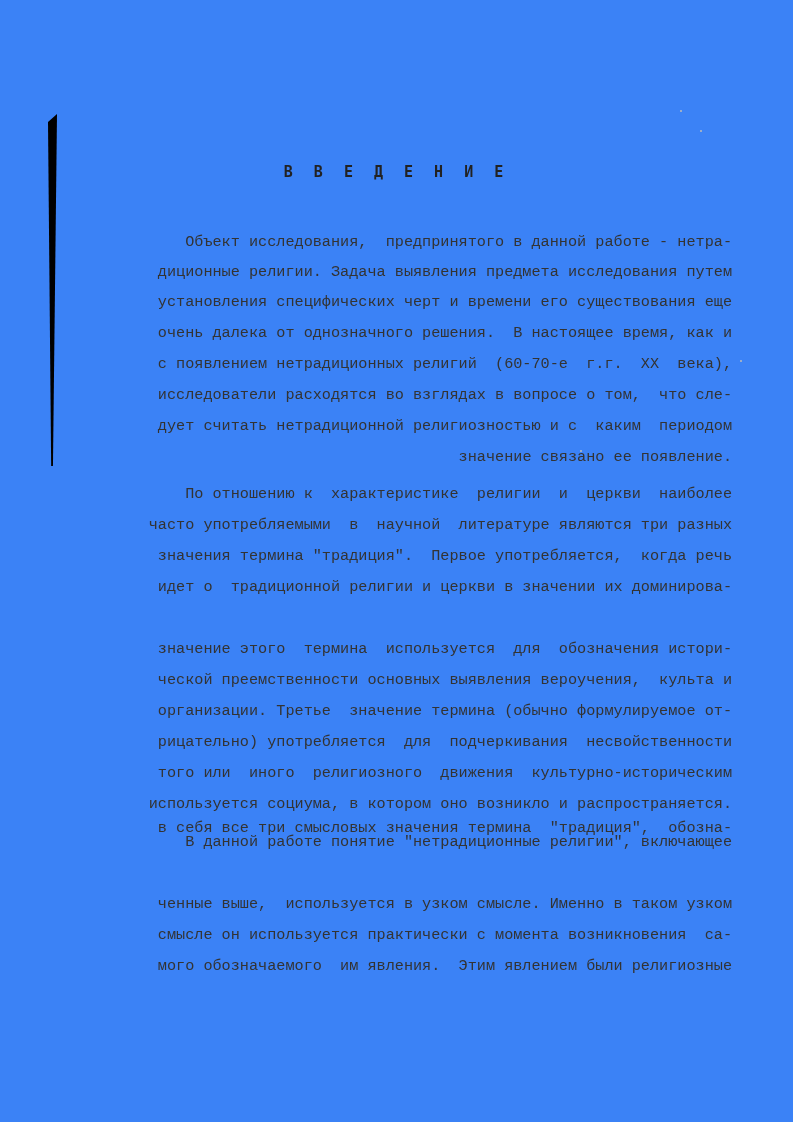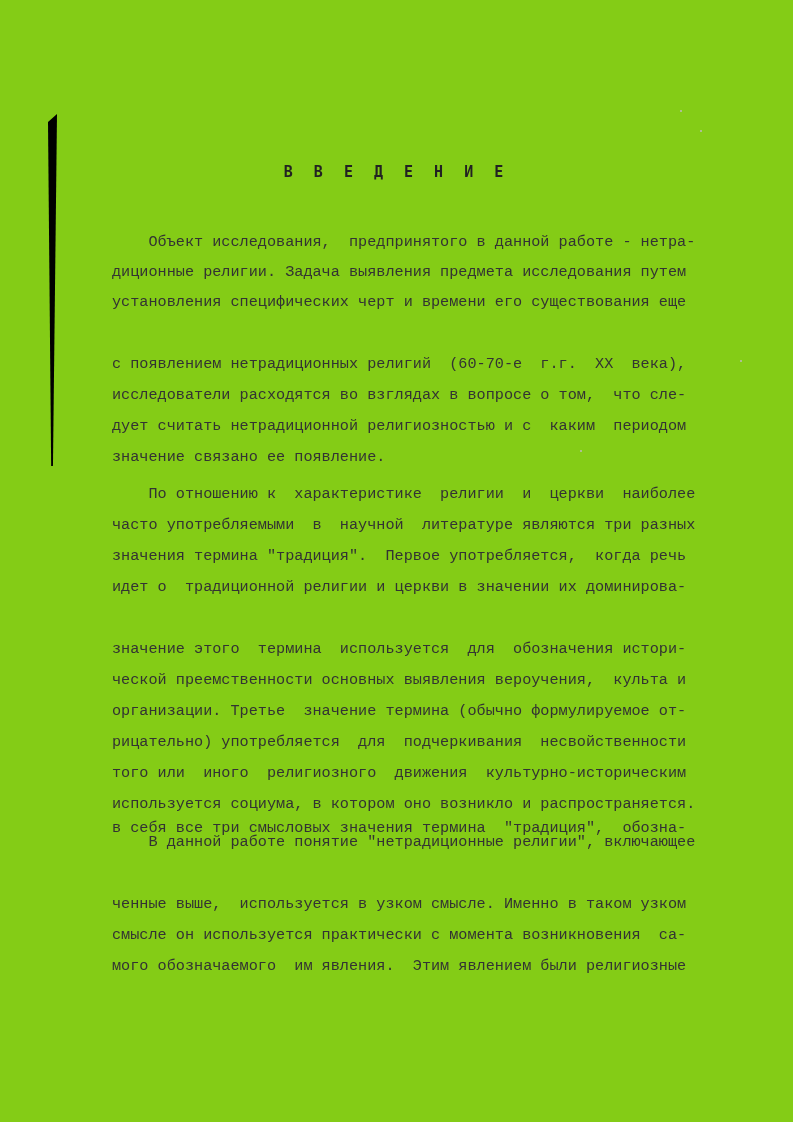--- a/index.html
+++ b/index.html
@@ -1,37 +1,38 @@
 <!DOCTYPE html>
 <html><head>
 <meta charset="utf-8">
 <style>
   html, body { margin:0; padding:0; }
   body { width:793px; height:1122px; background:#fdfdfd; position:relative; overflow:hidden; }
-  .page { position:absolute; left:0; top:0; width:793px; height:1122px; background:#84cc16; }
+  .page { position:absolute; left:0; top:0; width:793px; height:1122px; background:#3b82f6; }
   .margin-bar { position:absolute; left:48px; top:114px; width:9px; height:352px;
     background:linear-gradient(#000,#000); clip-path:polygon(0 8px, 100% 0, 55% 100%, 35% 100%); }
   .title { position:absolute; top:163px; left:0; width:793px; text-align:center;
     font-family:"DejaVu Sans Mono", monospace; font-weight:bold; font-size:15px;
     letter-spacing:6px; color:#222; }
   .line { position:absolute; left:112px; width:620px; height:26px;
     font-family:"Liberation Mono", monospace; font-size:15.2px; color:#333;
-    white-space:pre; line-height:26px; }
+    white-space:pre; line-height:26px;text-align:right; }
   .speck { position:absolute; width:2px; height:2px; background:#bbb; border-radius:1px; }
 </style>
 </head>
 <body>
 
 <div class="page">
   <div class="margin-bar"></div>
   <div class="title">В В Е Д Е Н И Е</div>
 
   <div class="line" style="top:229px">    Объект исследования,  предпринятого в данной работе - нетра-</div>
   <div class="line" style="top:259px">диционные религии. Задача выявления предмета исследования путем</div>
   <div class="line" style="top:289px">установления специфических черт и времени его существования еще</div>
+  <div class="line" style="top:320px">очень далека от однозначного решения.  В настоящее время, как и</div>
   <div class="line" style="top:351px">с появлением нетрадиционных религий  (60-70-е  г.г.  XX  века),</div>
   <div class="line" style="top:382px">исследователи расходятся во взглядах в вопросе о том,  что сле-</div>
   <div class="line" style="top:413px">дует считать нетрадиционной религиозностью и с  каким  периодом</div>
   <div class="line" style="top:444px">значение связано ее появление.</div>
 
   <div class="line" style="top:481px">    По отношению к  характеристике  религии  и  церкви  наиболее</div>
   <div class="line" style="top:512px">часто употребляемыми  в  научной  литературе являются три разных</div>
   <div class="line" style="top:543px">значения термина "традиция".  Первое употребляется,  когда речь</div>
   <div class="line" style="top:574px">идет о  традиционной религии и церкви в значении их доминирова-</div>
   <div class="line" style="top:636px">значение этого  термина  используется  для  обозначения истори-</div>

